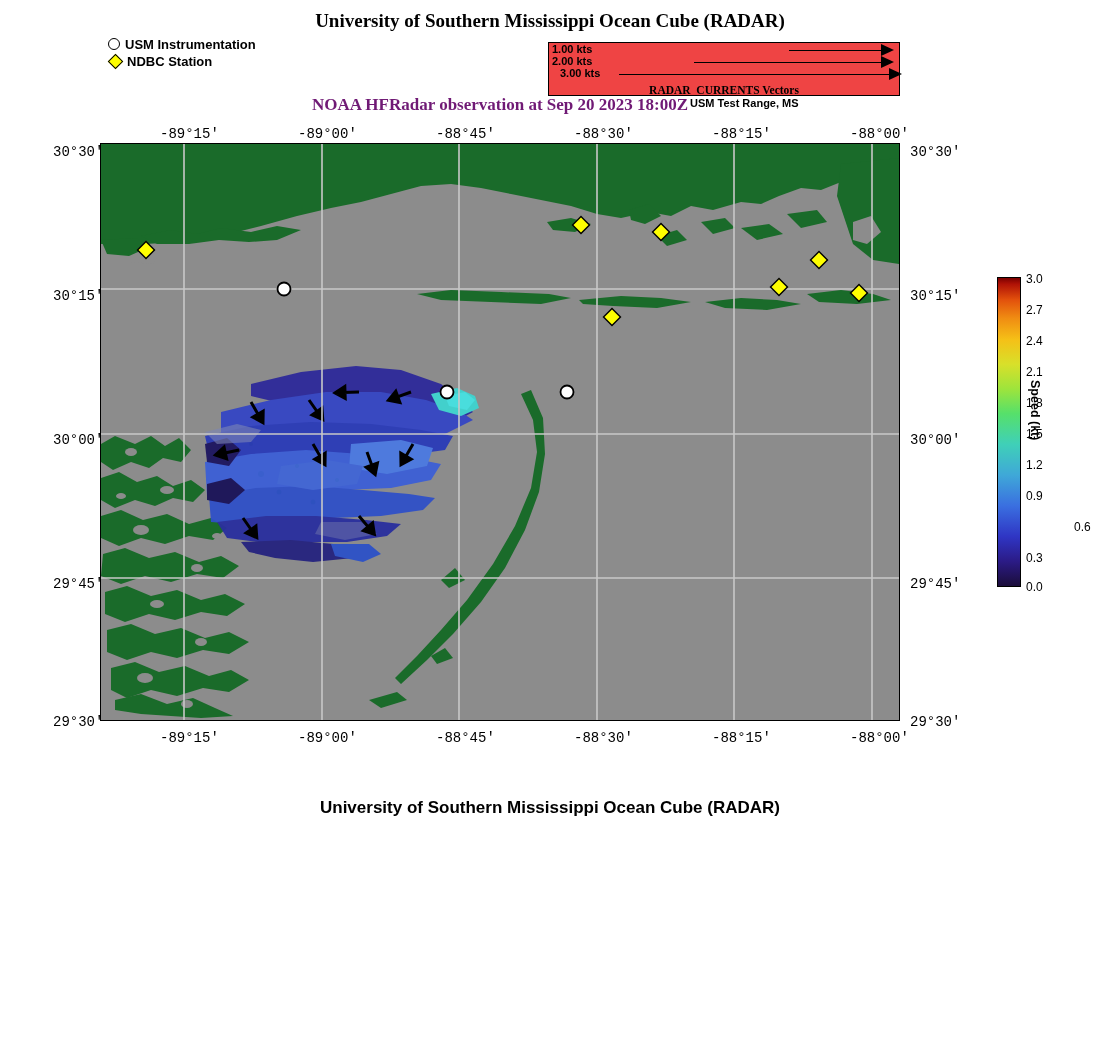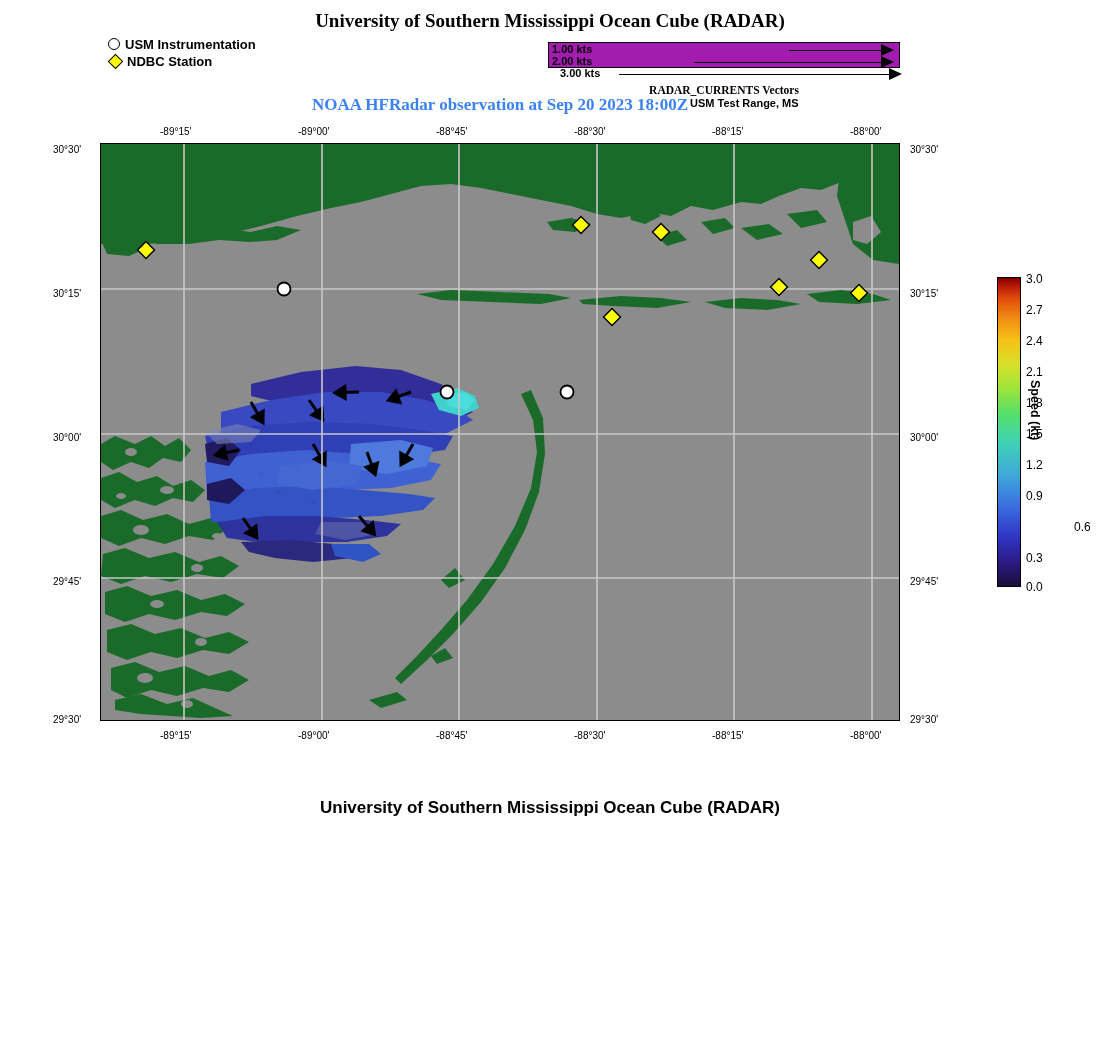--- a/index.html
+++ b/index.html
@@ -32,21 +32,21 @@
     font-weight: bold;
     font-size: 17px;
     color: #000;
   }
   #obs-title {
     left: 100px; top: 95px; width: 800px;
     text-align: center;
     font-family: "Liberation Serif", serif;
     font-weight: bold;
     font-size: 17px;
-    color: #3b82f6;
+    color: #701a75;
   }
   #range-label {
     left: 690px; top: 97px; width: 300px;
     text-align: left;
     font-family: "Liberation Sans", sans-serif;
     font-weight: bold;
     font-size: 11px;
     color: #000;
   }
 
@@ -77,23 +77,23 @@
     background: #ffff00;
     border: 1.3px solid #000000;
     box-sizing: border-box;
     transform: rotate(45deg);
   }
   .diamond-wrap { width: 14px; display:flex; justify-content:center; }
 
   
   #vector-key {
     left: 548px; top: 42px;
-    width: 352px; height: 26px;
+    width: 352px; height: 54px;
     border: 1.3px solid #000;
-    background: #a21caf;
+    background: #ef4444;
     box-sizing: border-box;
   }
   .vk-row { position: absolute; left: 0; width: 352px; height: 12px; }
   .vk-label {
     position: absolute; left: 3px; top: -1px;
     font-size: 11px; font-weight: bold; color: #000;
     font-family: "Liberation Sans", sans-serif;
   }
   .vk-line {
     position: absolute; height: 0;
@@ -120,22 +120,22 @@
     border: 1.4px solid #000;
     box-sizing: border-box;
     overflow: hidden;
     background: #8c8c8c;
   }
   #map-svg { position:absolute; left:0; top:0; }
 
   
   .tick-lbl {
     position: absolute;
-    font-size: 10px;
-    font-family: Liberation Sans, sans-serif;
+    font-size: 14px;
+    font-family: Liberation Mono, monospace;
     color: #000;
     white-space: nowrap;
   }
 
   
   #colorbar-box {
     left: 997px; top: 277px;
     width: 24px; height: 310px;
     border: 1.2px solid #000;
     box-sizing: border-box;

